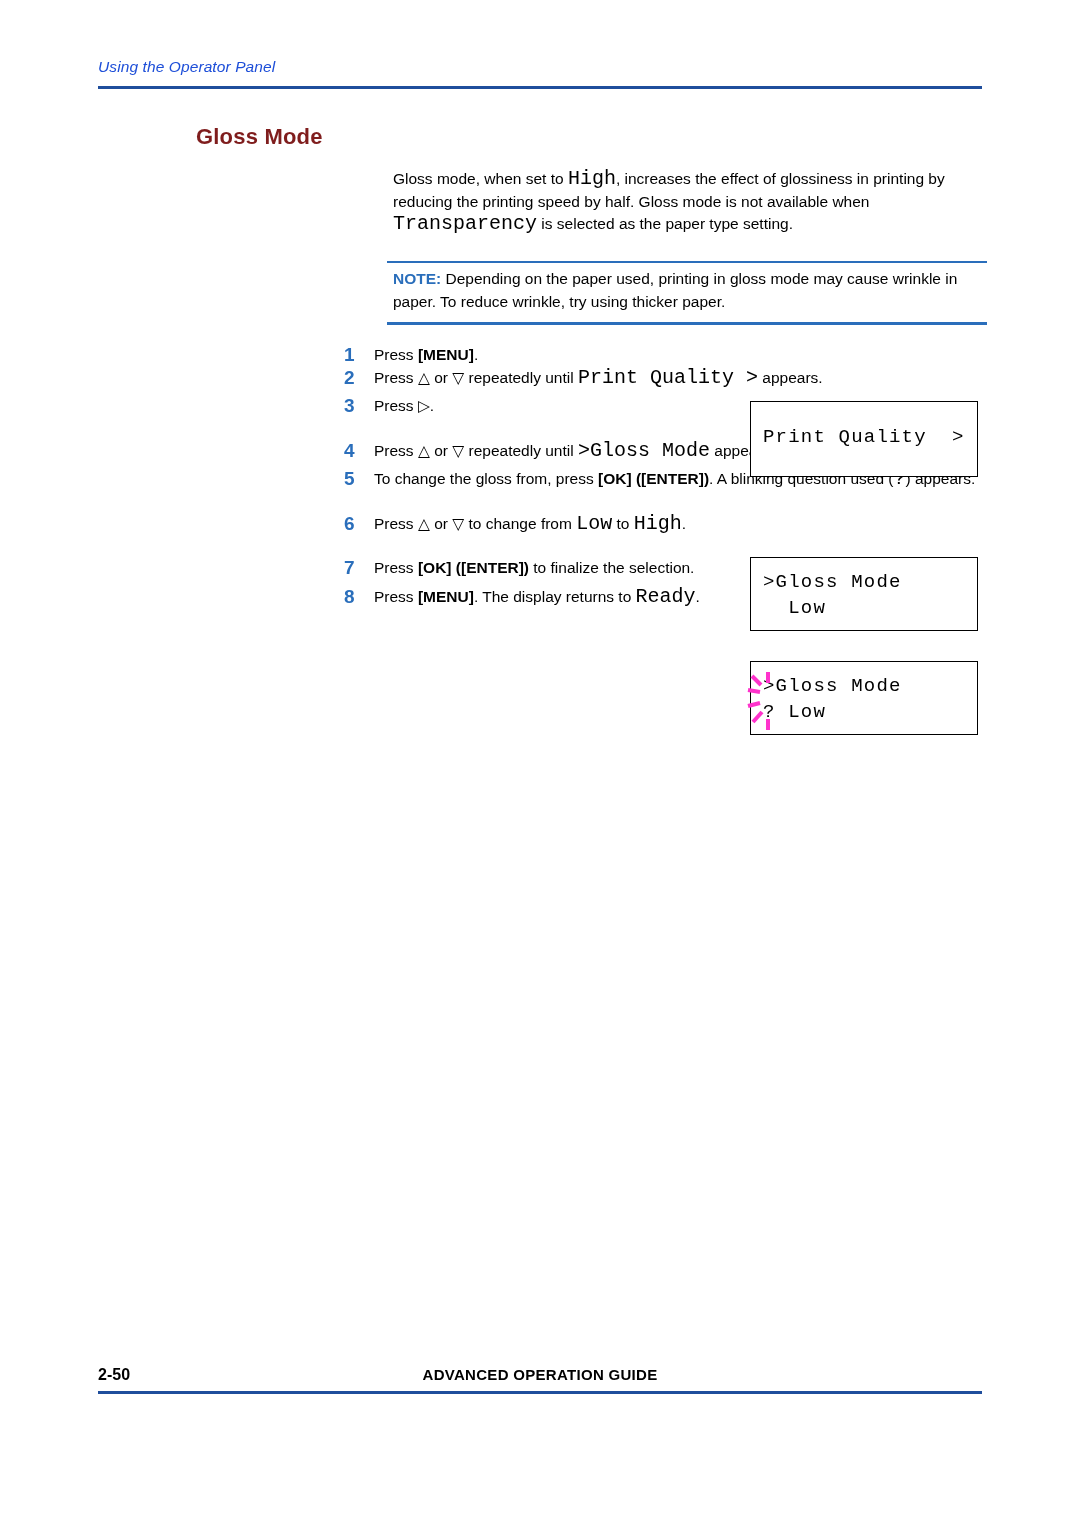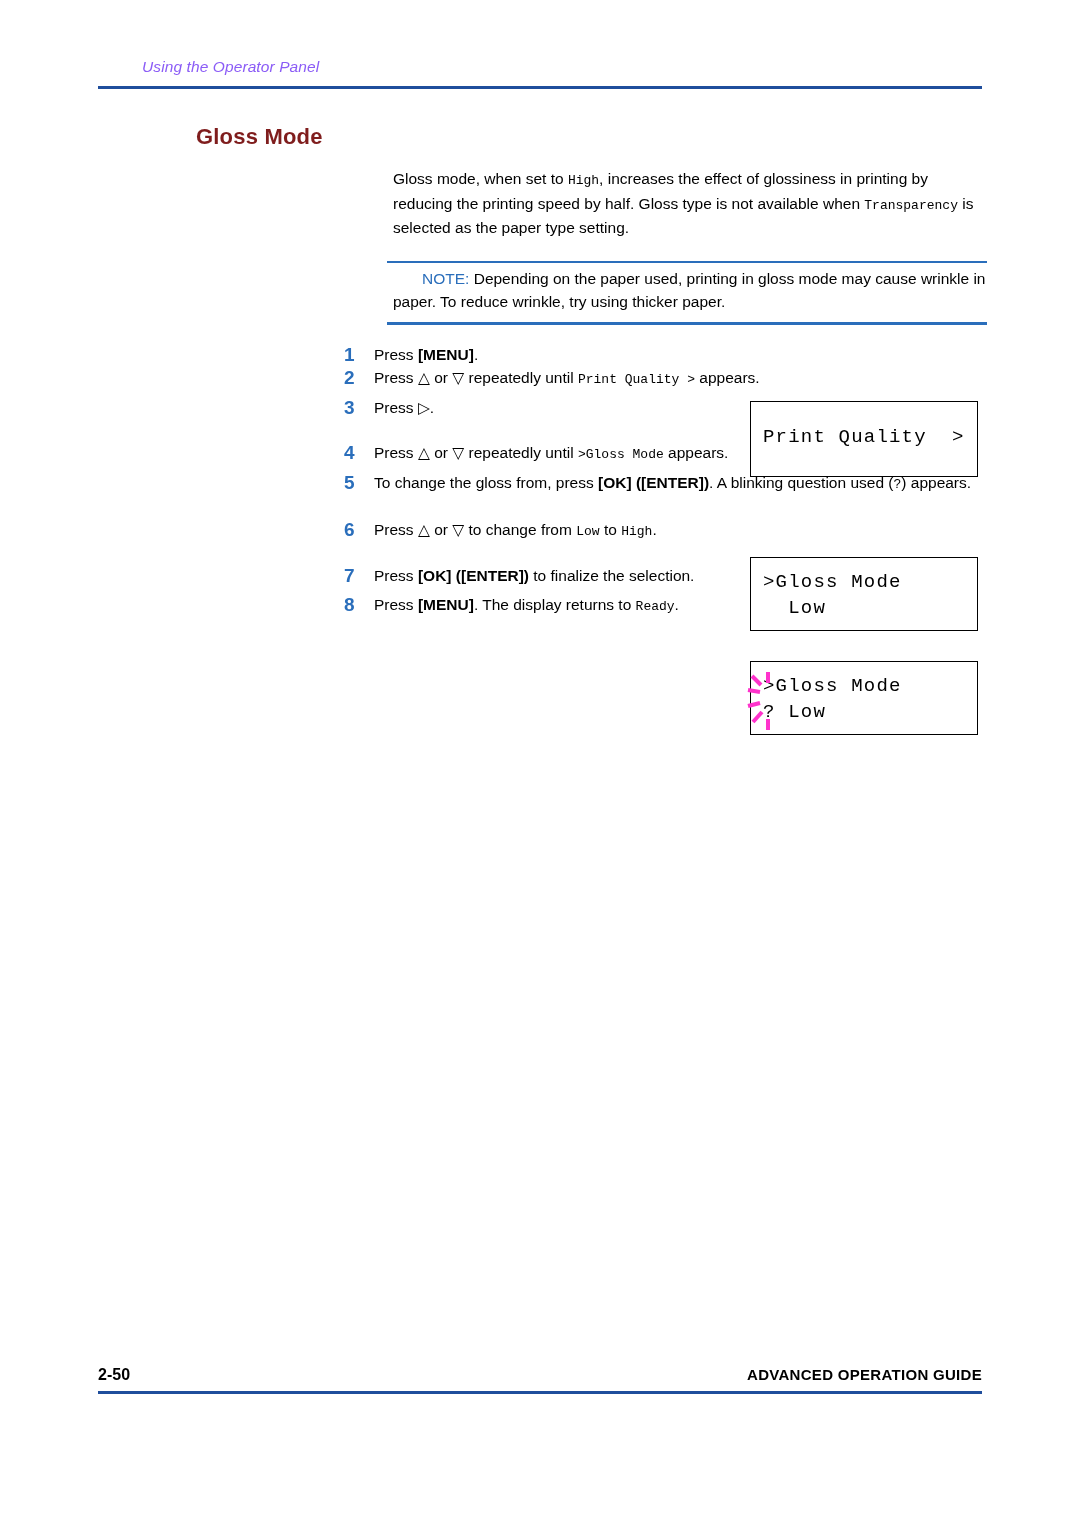--- a/index.html
+++ b/index.html
@@ -19,23 +19,22 @@
   
   .header {
     position: absolute;
     left: 98px;
     top: 58px;
     width: 884px;
   }
   .header-title {
     font-style: italic;
     font-size: 15.5px;
-    color: #8b5cf6;
+    color: #1d4ed8;
     letter-spacing: 0.1px;
-    margin-left: 44px;
   }
   .header-rule {
     position: absolute;
     left: 98px;
     top: 86px;
     width: 884px;
     height: 2.5px;
     background: #1f4e9c;
   }
 
@@ -55,21 +54,21 @@
     position: absolute;
     left: 393px;
     top: 168px;
     width: 594px;
     font-size: 15.5px;
     line-height: 22.5px;
     color: #000;
   }
   .mono {
     font-family: "Liberation Mono", monospace;
-    font-size: 13px;
+    font-size: 20px;
   }
 
   
   .note-rule-top {
     position: absolute;
     left: 387px;
     top: 261px;
     width: 600px;
     height: 1.5px;
     background: #2a6ebb;
@@ -85,22 +84,21 @@
   .note-body {
     position: absolute;
     left: 393px;
     top: 268px;
     width: 594px;
     font-size: 15.5px;
     line-height: 22.5px;
   }
   .note-label {
     color: #2a6ebb;
-    font-weight: normal;
-    margin-left: 29px;
+    font-weight: bold;
   }
 
   
   .steps {
     position: absolute;
     left: 340px;
     top: 344px;
     width: 650px;
   }
   .step {
@@ -189,38 +187,38 @@
     left: 98px;
     top: 1366px;
     font-size: 16px;
     font-weight: bold;
   }
   .footer-right {
     position: absolute;
     left: 98px;
     top: 1366px;
     width: 884px;
-    text-align: right;
+    text-align: center;
     font-size: 15px;
     font-weight: bold;
     letter-spacing: 0.3px;
   }
 </style>
 </head>
 <body>
 
 <div class="header">
   <div class="header-title">Using the Operator Panel</div>
 </div>
 <div class="header-rule"></div>
 
 <div class="section-heading">Gloss Mode</div>
 
 <div class="intro">
-  <span>Gloss mode, when set to </span><span class="mono">High</span><span>, increases the effect of glossiness in printing by reducing the printing speed by half. Gloss type is not available when </span><span class="mono">Transparency</span><span> is selected as the paper type setting.</span>
+  <span>Gloss mode, when set to </span><span class="mono">High</span><span>, increases the effect of glossiness in printing by reducing the printing speed by half. Gloss mode is not available when </span><span class="mono">Transparency</span><span> is selected as the paper type setting.</span>
 </div>
 
 <div class="note-rule-top"></div>
 <div class="note-body">
   <span class="note-label">NOTE:</span><span> Depending on the paper used, printing in gloss mode may cause wrinkle in paper. To reduce wrinkle, try using thicker paper.</span>
 </div>
 <div class="note-rule-bottom"></div>
 
 <div class="steps" id="steps-container">
     <div class="step" style="margin-bottom: 0px;">

